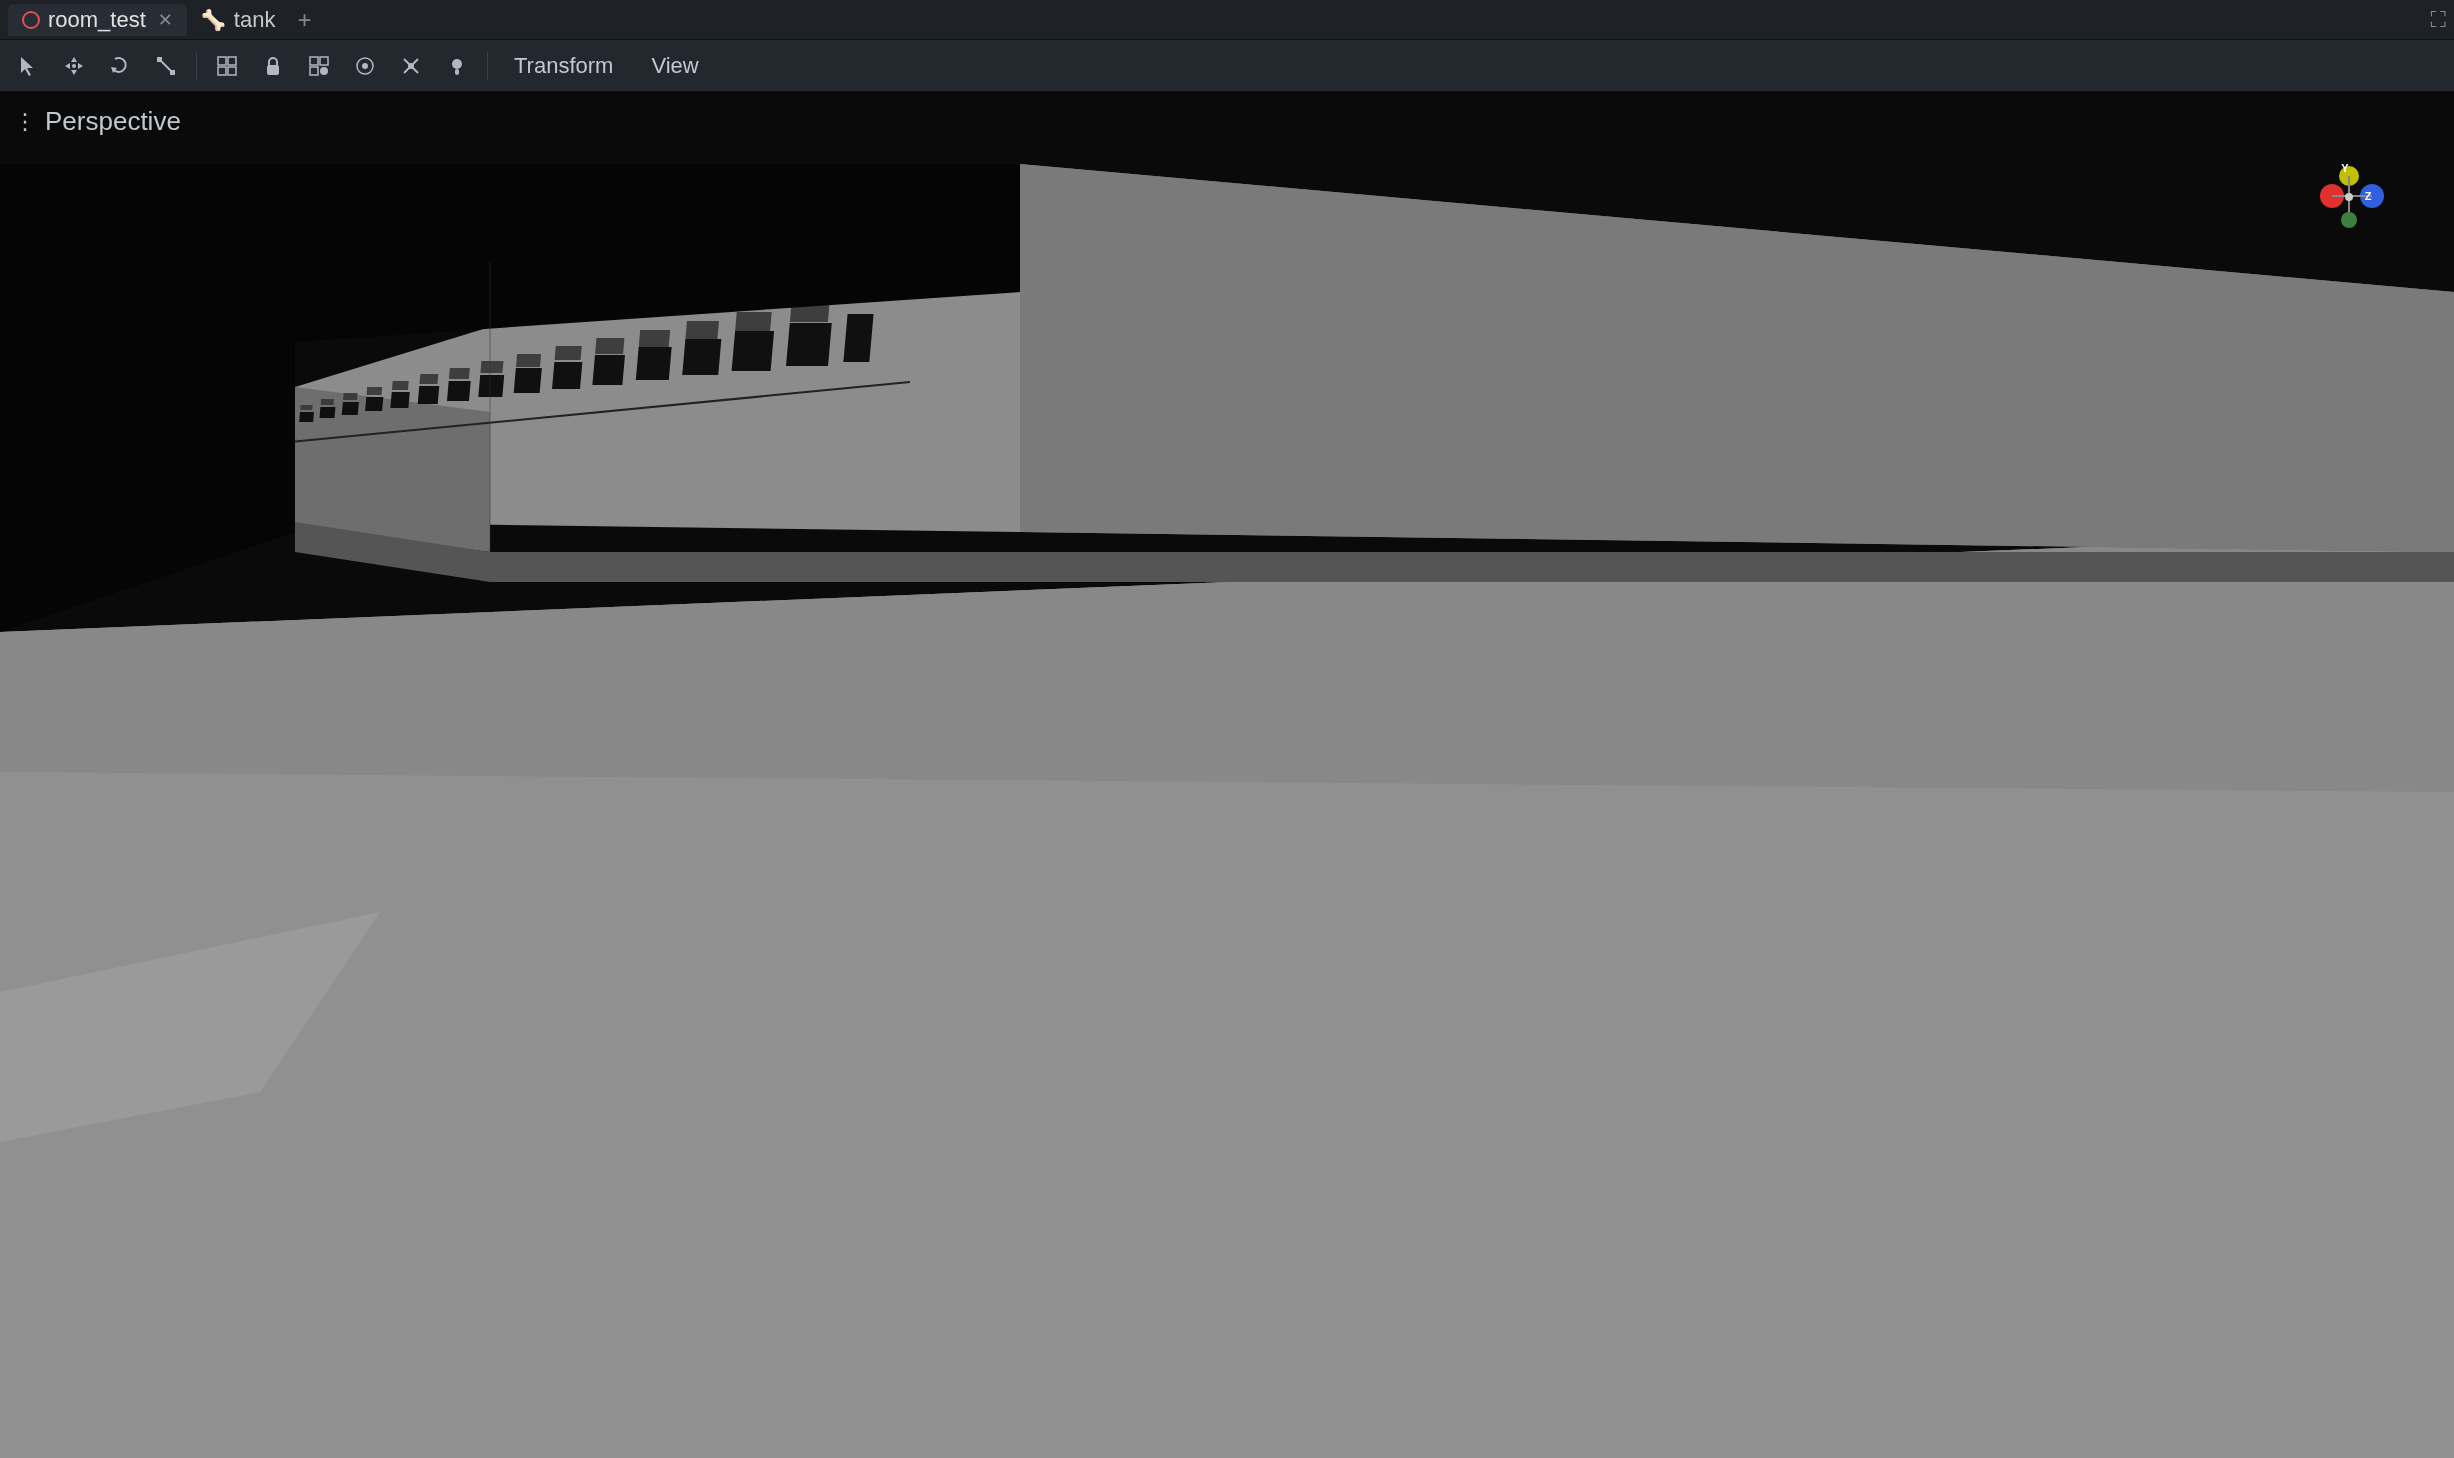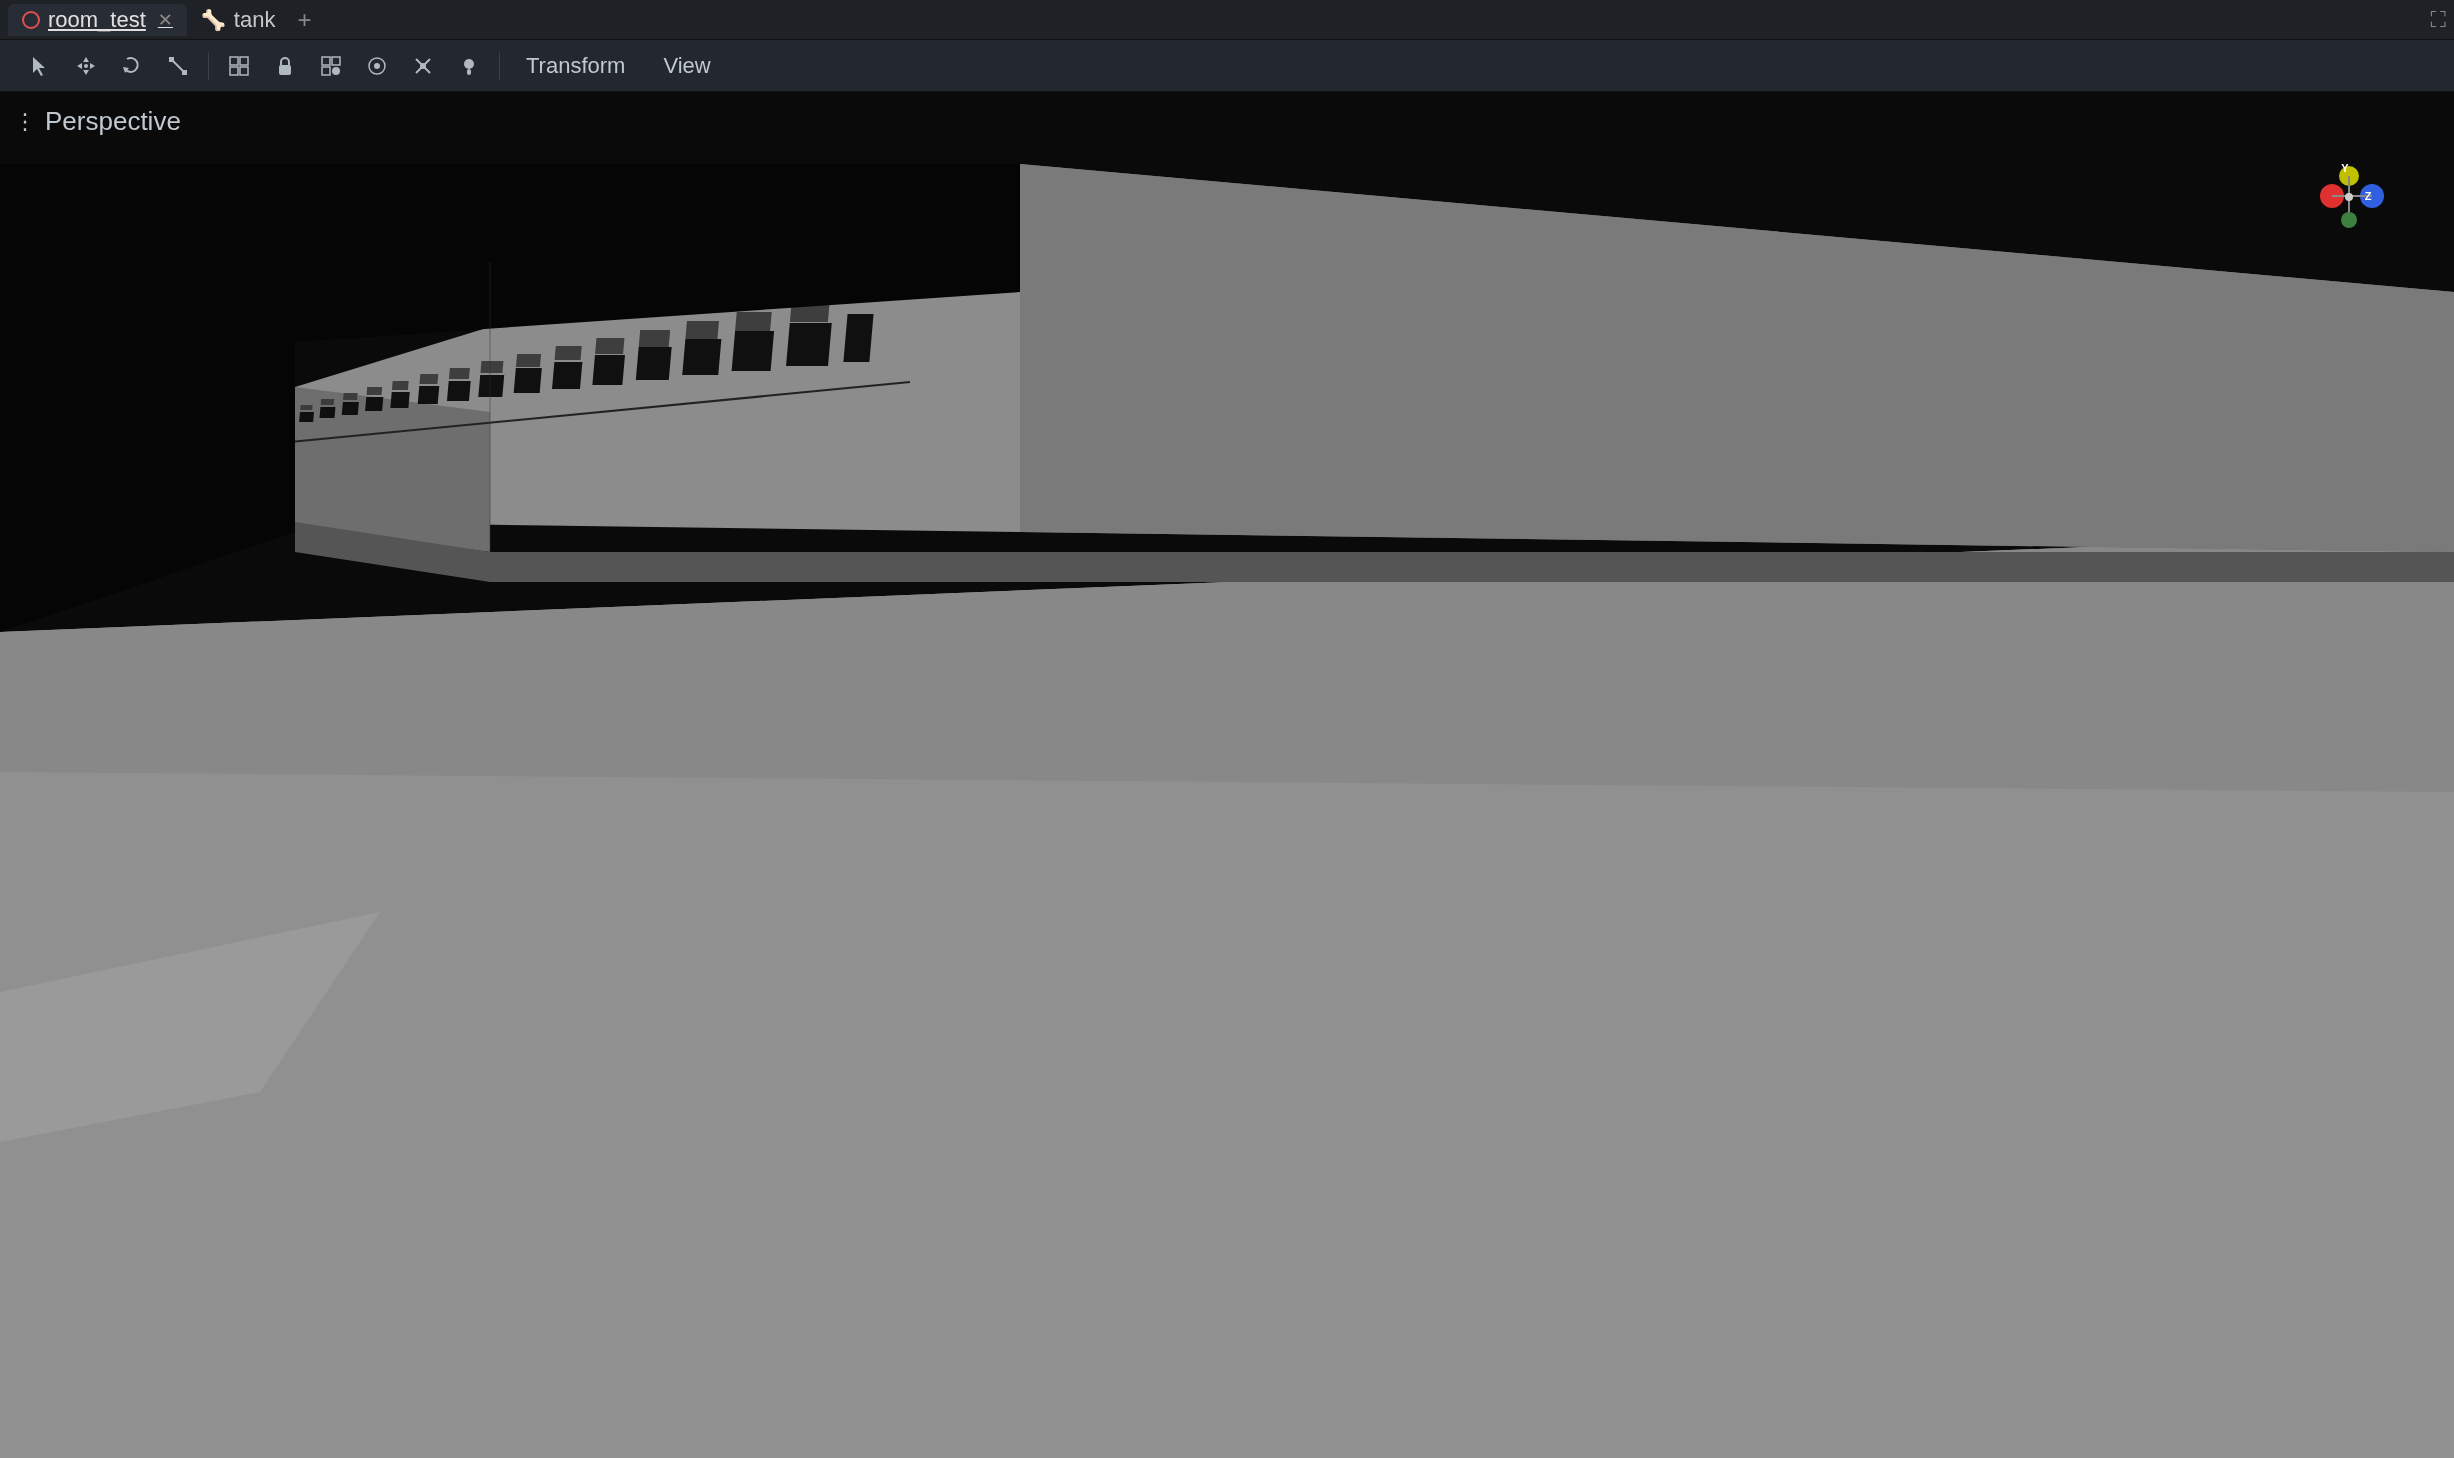--- a/index.html
+++ b/index.html
@@ -31,21 +31,20 @@
       border-radius: 6px 6px 0 0;
       font-size: 22px;
       gap: 8px;
       cursor: pointer;
       color: #c8c8c8;
     }
 
     .tab.active {
       background: #282c34;
       color: #e0e0e0;
-      text-decoration: underline;
     }
 
     .tab-close {
       font-size: 18px;
       color: #888;
       cursor: pointer;
       margin-left: 4px;
     }
 
     .tab-icon-circle {
@@ -76,21 +75,21 @@
       font-size: 22px;
       cursor: pointer;
     }
 
     
     #toolbar {
       height: 52px;
       background: #23272e;
       display: flex;
       align-items: center;
-      padding: 0 20px;
+      padding: 0 8px;
       gap: 6px;
       border-bottom: 1px solid #111;
     }
 
     .tool-btn {
       width: 40px;
       height: 36px;
       display: flex;
       align-items: center;
       justify-content: center;

